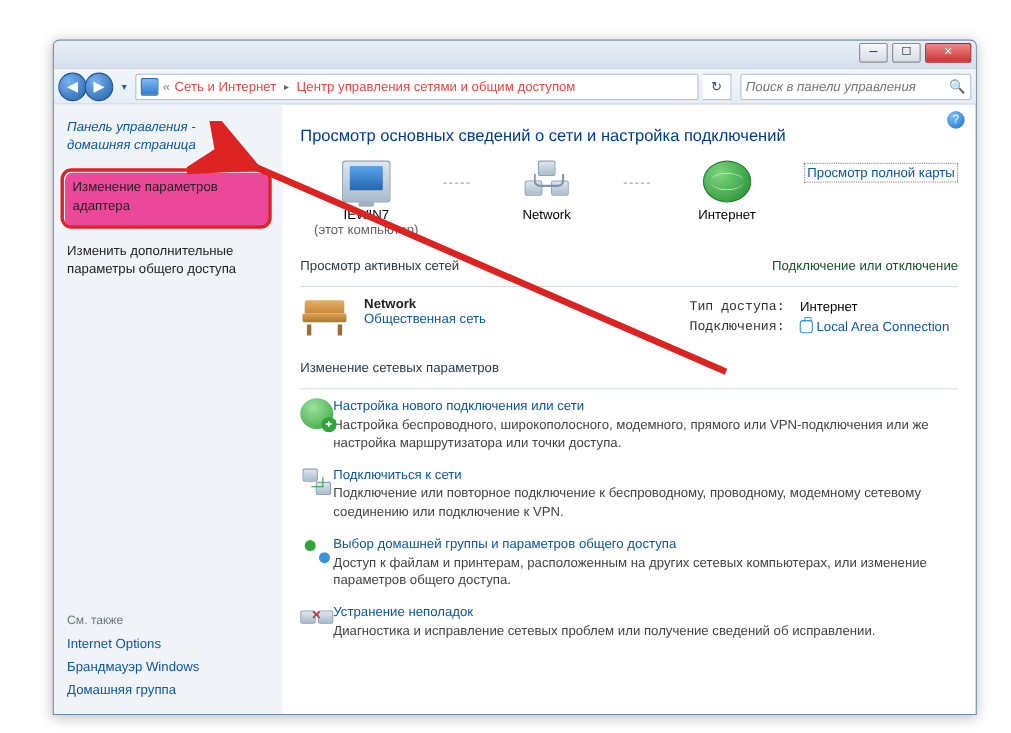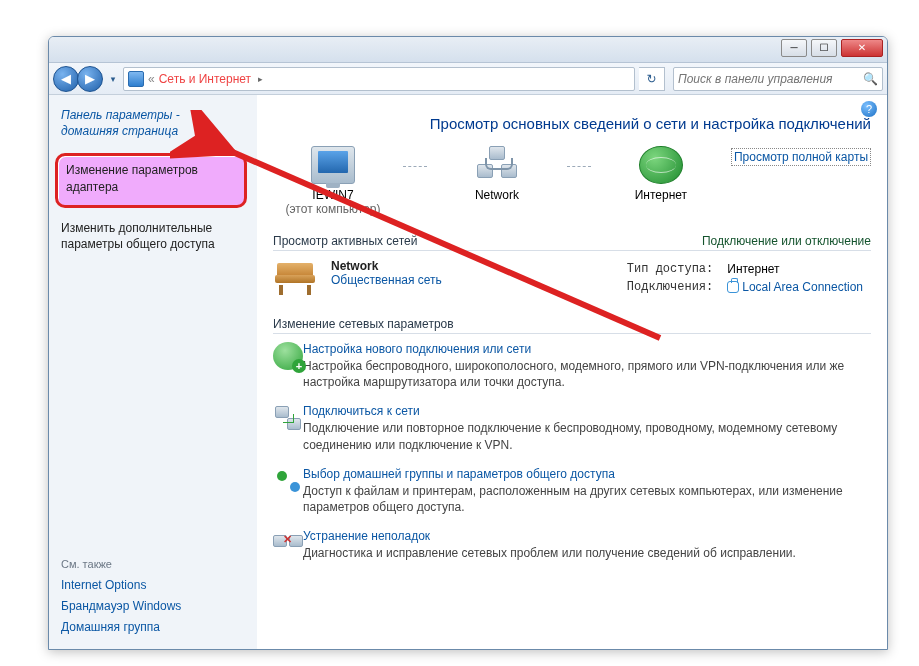--- a/index.html
+++ b/index.html
@@ -29,46 +29,46 @@
 .search-box { width:210px; height:24px; border:1px solid #b3c0ce; background:#fff; border-radius:2px; display:flex; align-items:center; padding:0 4px; margin-left:4px;}
 .search-box input { flex:1; border:none; outline:none; font-size:12px; font-style:italic; color:#888; background:transparent;}
 .search-box .mag{ color:#2b5c8e; font-size:12px;}
 
 
 .body { display:flex; height: calc(100% - 58px); }
 .sidebar { width: 208px; background: #f0f4f9; border-right: 0; padding: 12px 8px 8px 12px; font-size:12px; display:flex; flex-direction:column; }
 .sidebar .cp-home { color:#0b57a4; margin-bottom:14px; cursor:pointer; line-height:1.35; }
 .sidebar .cp-home .it{ font-style:italic;}
 .sidebar .task { color:#222; margin-bottom:12px; cursor:pointer; line-height:1.35; }
-.sidebar .task.highlight { border:3px solid #d22; border-radius:10px; padding:6px 8px 10px 8px; margin-left:-6px; margin-right:2px; background:#f0abfc; box-shadow: inset 1px 1px 0 #fff; }
+.sidebar .task.highlight { border:3px solid #d22; border-radius:10px; padding:6px 8px 10px 8px; margin-left:-6px; margin-right:2px; background:#ec4899; box-shadow: inset 1px 1px 0 #fff; }
 .sidebar .spacer{ flex:1; }
 .sidebar .seealso-head{ color:#6b7785; font-size:11px; margin-bottom:8px; }
 .sidebar .seealso a{ display:block; color:#0b57a4; text-decoration:none; margin-bottom:7px; cursor:pointer;}
 
 .main { flex:1; padding: 10px 16px 8px 16px; position:relative; overflow:hidden;}
 .help-icon{ position:absolute; right:10px; top:6px; width:16px; height:16px; border-radius:50%; background:radial-gradient(circle at 35% 30%, #7cc0ff, #1a6fc4); color:#fff; font-size:11px; line-height:16px; text-align:center; cursor:pointer;}
-.main h1{ font-size:15px; font-weight:400; color:#003a8f; margin: 10px 0 14px 0; text-align: right;}
+.main h1{ font-size:15px; font-weight:400; color:#003a8f; margin: 10px 0 14px 0;}
 .net-map{ display:flex; align-items:flex-start; gap:10px; margin-bottom:18px;}
 .net-node{ width:120px; text-align:center; font-size:12px;}
 .net-node .ico{ width:44px; height:38px; margin:0 auto 4px; }
 .pc-ico{ background:linear-gradient(#dfe6ec,#a9bccd); border:1px solid #8aa0b5; border-radius:3px; position:relative;}
 .pc-ico::before{content:""; position:absolute; left:6px; top:4px; right:6px; bottom:10px; background:linear-gradient(#5aa3e8,#2367ae); border-radius:1px;}
 .pc-ico::after{content:""; position:absolute; left:14px; right:14px; bottom:-5px; height:5px; background:#9fb2c4; border-radius:0 0 2px 2px;}
 .net-ico{ position:relative;}
 .net-ico span{ position:absolute; width:16px; height:14px; background:linear-gradient(#dfe6ec,#a9bccd); border:1px solid #8aa0b5; border-radius:2px;}
 .net-ico span:nth-child(1){left:14px; top:0;}
 .net-ico span:nth-child(2){left:2px; top:18px;}
 .net-ico span:nth-child(3){left:26px; top:18px;}
 .net-ico::after{content:""; position:absolute; left:10px; top:12px; width:24px; height:10px; border:2px solid #7e94a9; border-top:none; border-radius: 0 0 6px 6px;}
 .globe-ico{ border-radius:50%; background:radial-gradient(circle at 35% 30%, #7cd67e, #1e8b2e); border:1px solid #1c7e28; position:relative;}
 .globe-ico::before{content:""; position:absolute; left:6px; top:10px; width:30px; height:14px; border:1px solid rgba(255,255,255,.6); border-left:none; border-right:none; border-radius:50%;}
 .dashes{ flex:1; border-top:1px dashed #9caab9; margin-top:20px;}
 .map-link{ font-size:12px; color:#0b57a4; border:1px dotted #888; padding:1px 2px; cursor:pointer; align-self:flex-start; margin-top:2px;}
 
-.section-head{ font-size:12px; color:#2a3a4a; border-bottom:1px solid #d7dee7; padding-bottom:2px; margin-bottom:8px; display:flex; justify-content:space-between; align-items:flex-start;}
+.section-head{ font-size:12px; color:#2a3a4a; border-bottom:1px solid #d7dee7; padding-bottom:12px; margin-bottom:8px; display:flex; justify-content:space-between; align-items:flex-start;}
 .section-head a{ color:#14532d; font-size:12px; cursor:pointer;}
 
 .active-net{ display:flex; gap:14px; margin-bottom:20px;}
 .bench-ico{ width:44px; height:34px; position:relative; margin-top:2px;}
 .bench-ico .seat{position:absolute; left:2px; right:2px; top:14px; height:8px; background:linear-gradient(#d9a25a,#b07426); border-radius:2px;}
 .bench-ico .back{position:absolute; left:4px; right:4px; top:2px; height:12px; background:linear-gradient(#e4b16a,#c8883a); border-radius:2px 2px 0 0;}
 .bench-ico .leg{position:absolute; bottom:0; width:4px; height:10px; background:#9e6d2f;}
 .bench-ico .l1{left:6px;} .bench-ico .l2{right:6px;}
 .active-net .info{ font-size:12px;}
 .active-net .info .name{ font-weight:bold; color:#222;}
@@ -119,32 +119,33 @@
     <div class="nav-arrows">
       <div class="nav-circle">◀</div>
       <div class="nav-circle">▶</div>
     </div>
     <div class="chevron-menu">▾</div>
     <div class="addr">
       <span class="cp-icon"></span>
       <span class="sep">«</span>
       <span class="crumb">Сеть и Интернет</span>
       <span class="tri">▸</span>
+      <span class="crumb">Центр управления сетями и общим доступом</span>
     </div>
     <div class="refresh-box">↻</div>
     <div class="search-box">
       <input placeholder="Поиск в панели управления" style="">
       <span class="mag">🔍</span>
     </div>
   </div>
 
   <div class="body">
     <div class="sidebar">
       <div class="cp-home">
-        <span class="it">Панель параметры -</span><br>
+        <span class="it">Панель управления -</span><br>
         <span class="it">домашняя страница</span>
       </div>
       <div class="task highlight">
         <span>Изменение параметров</span><br>
         <span>адаптера</span>
       </div>
       <div class="task">
         <span>Изменить дополнительные</span><br>
         <span>параметры общего доступа</span>
       </div>

